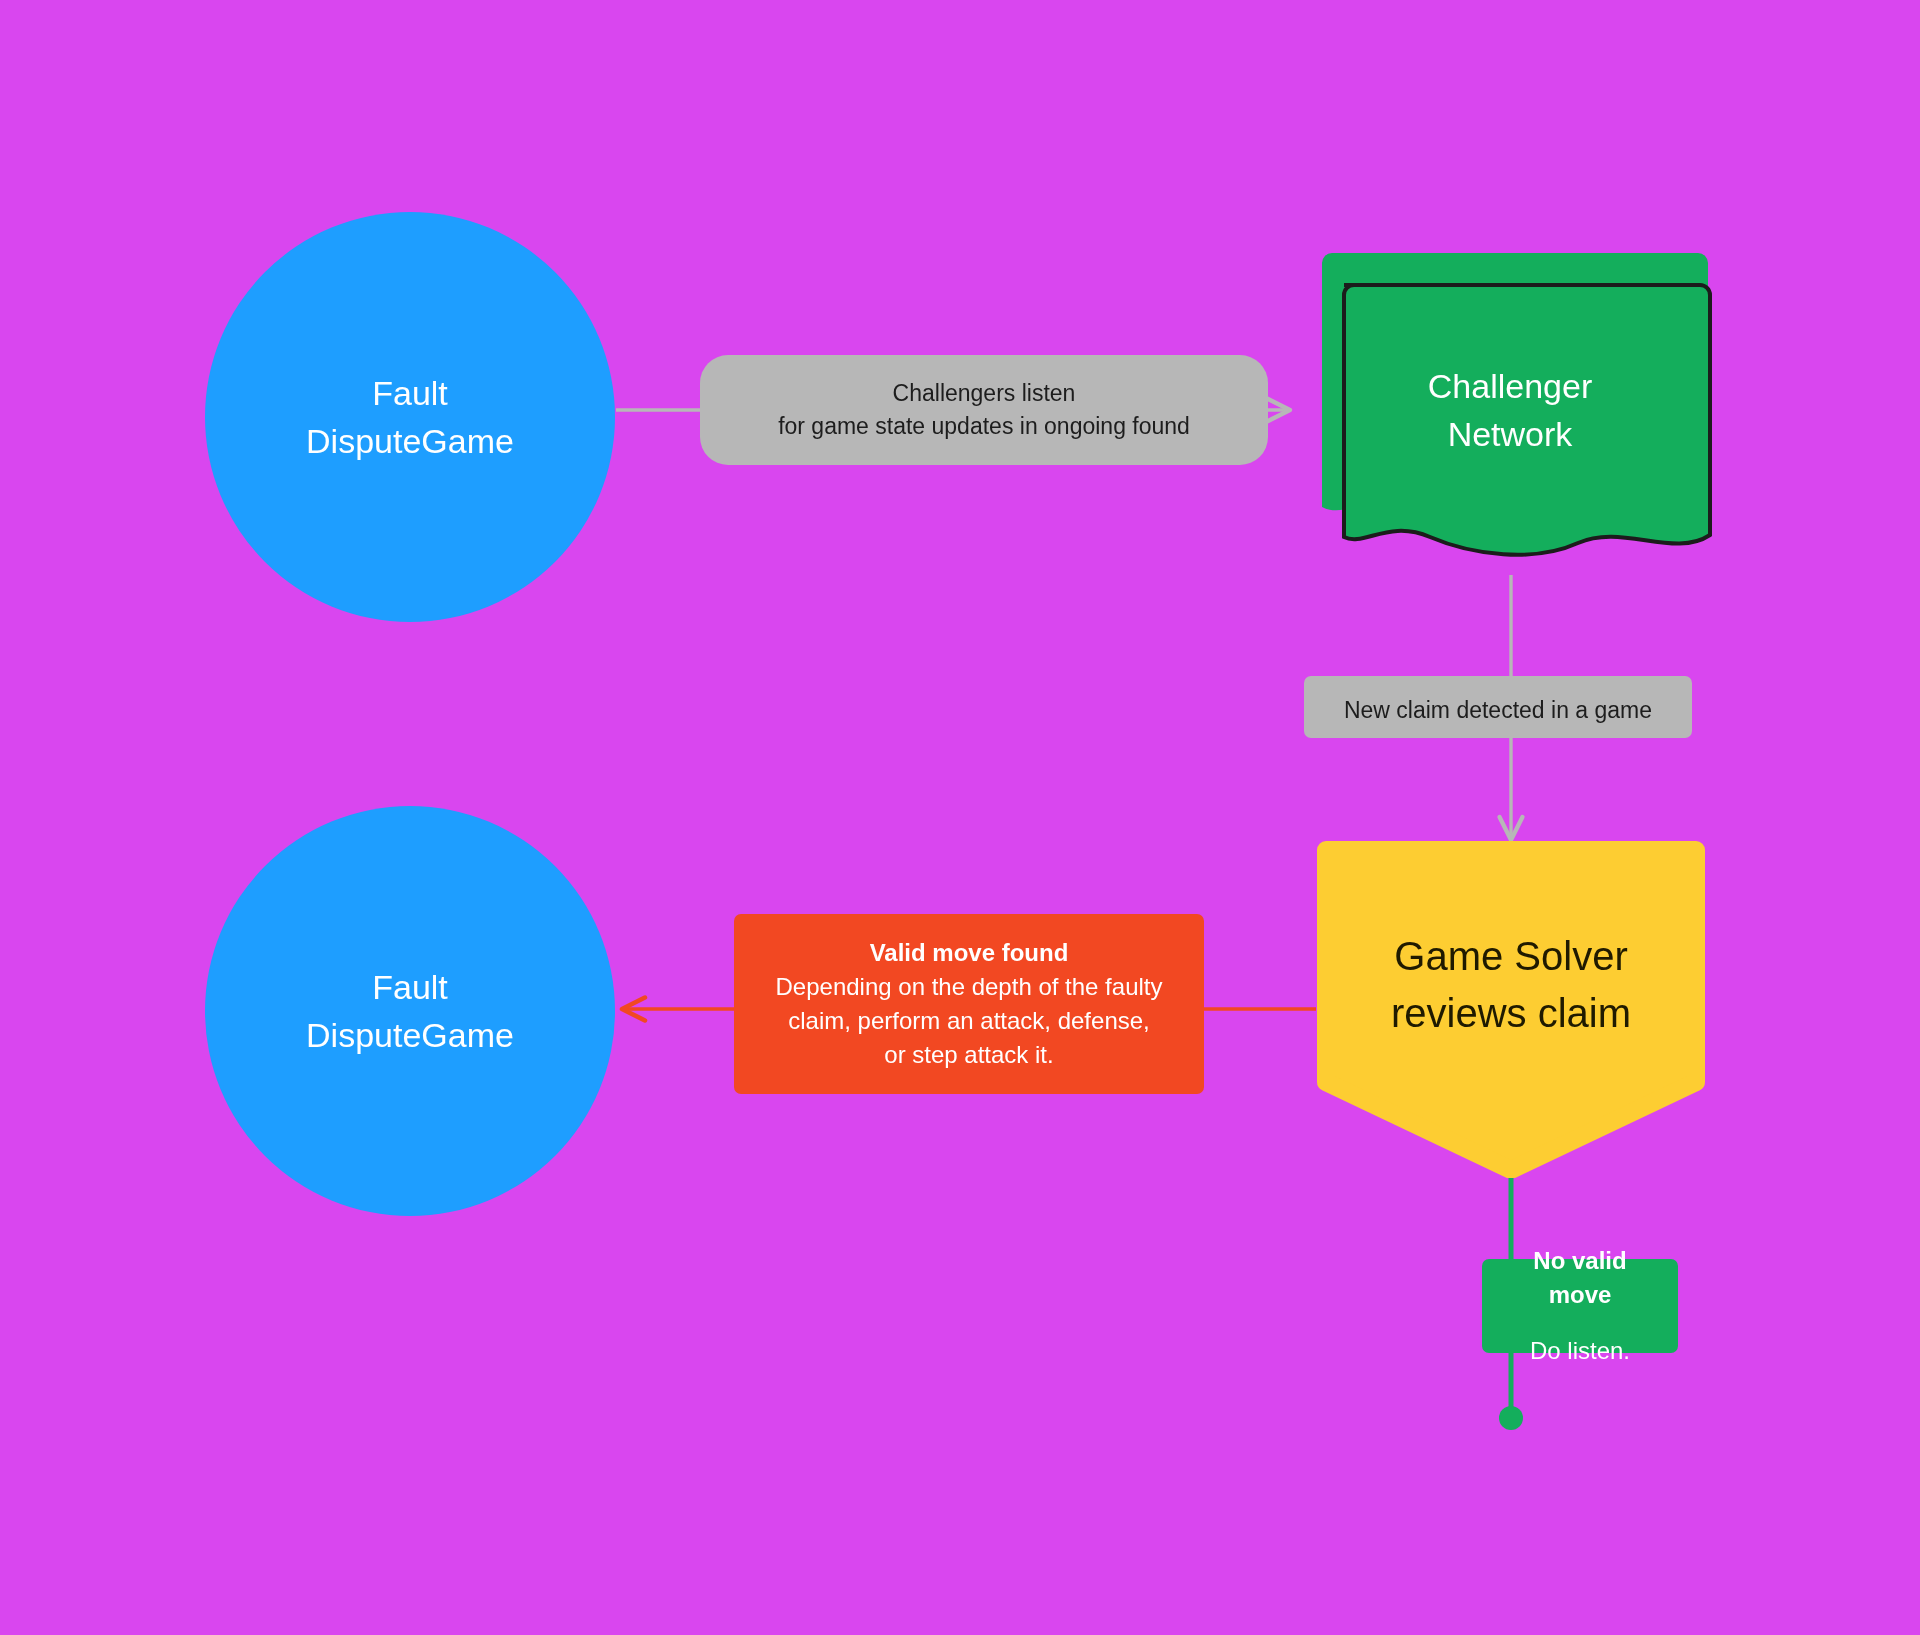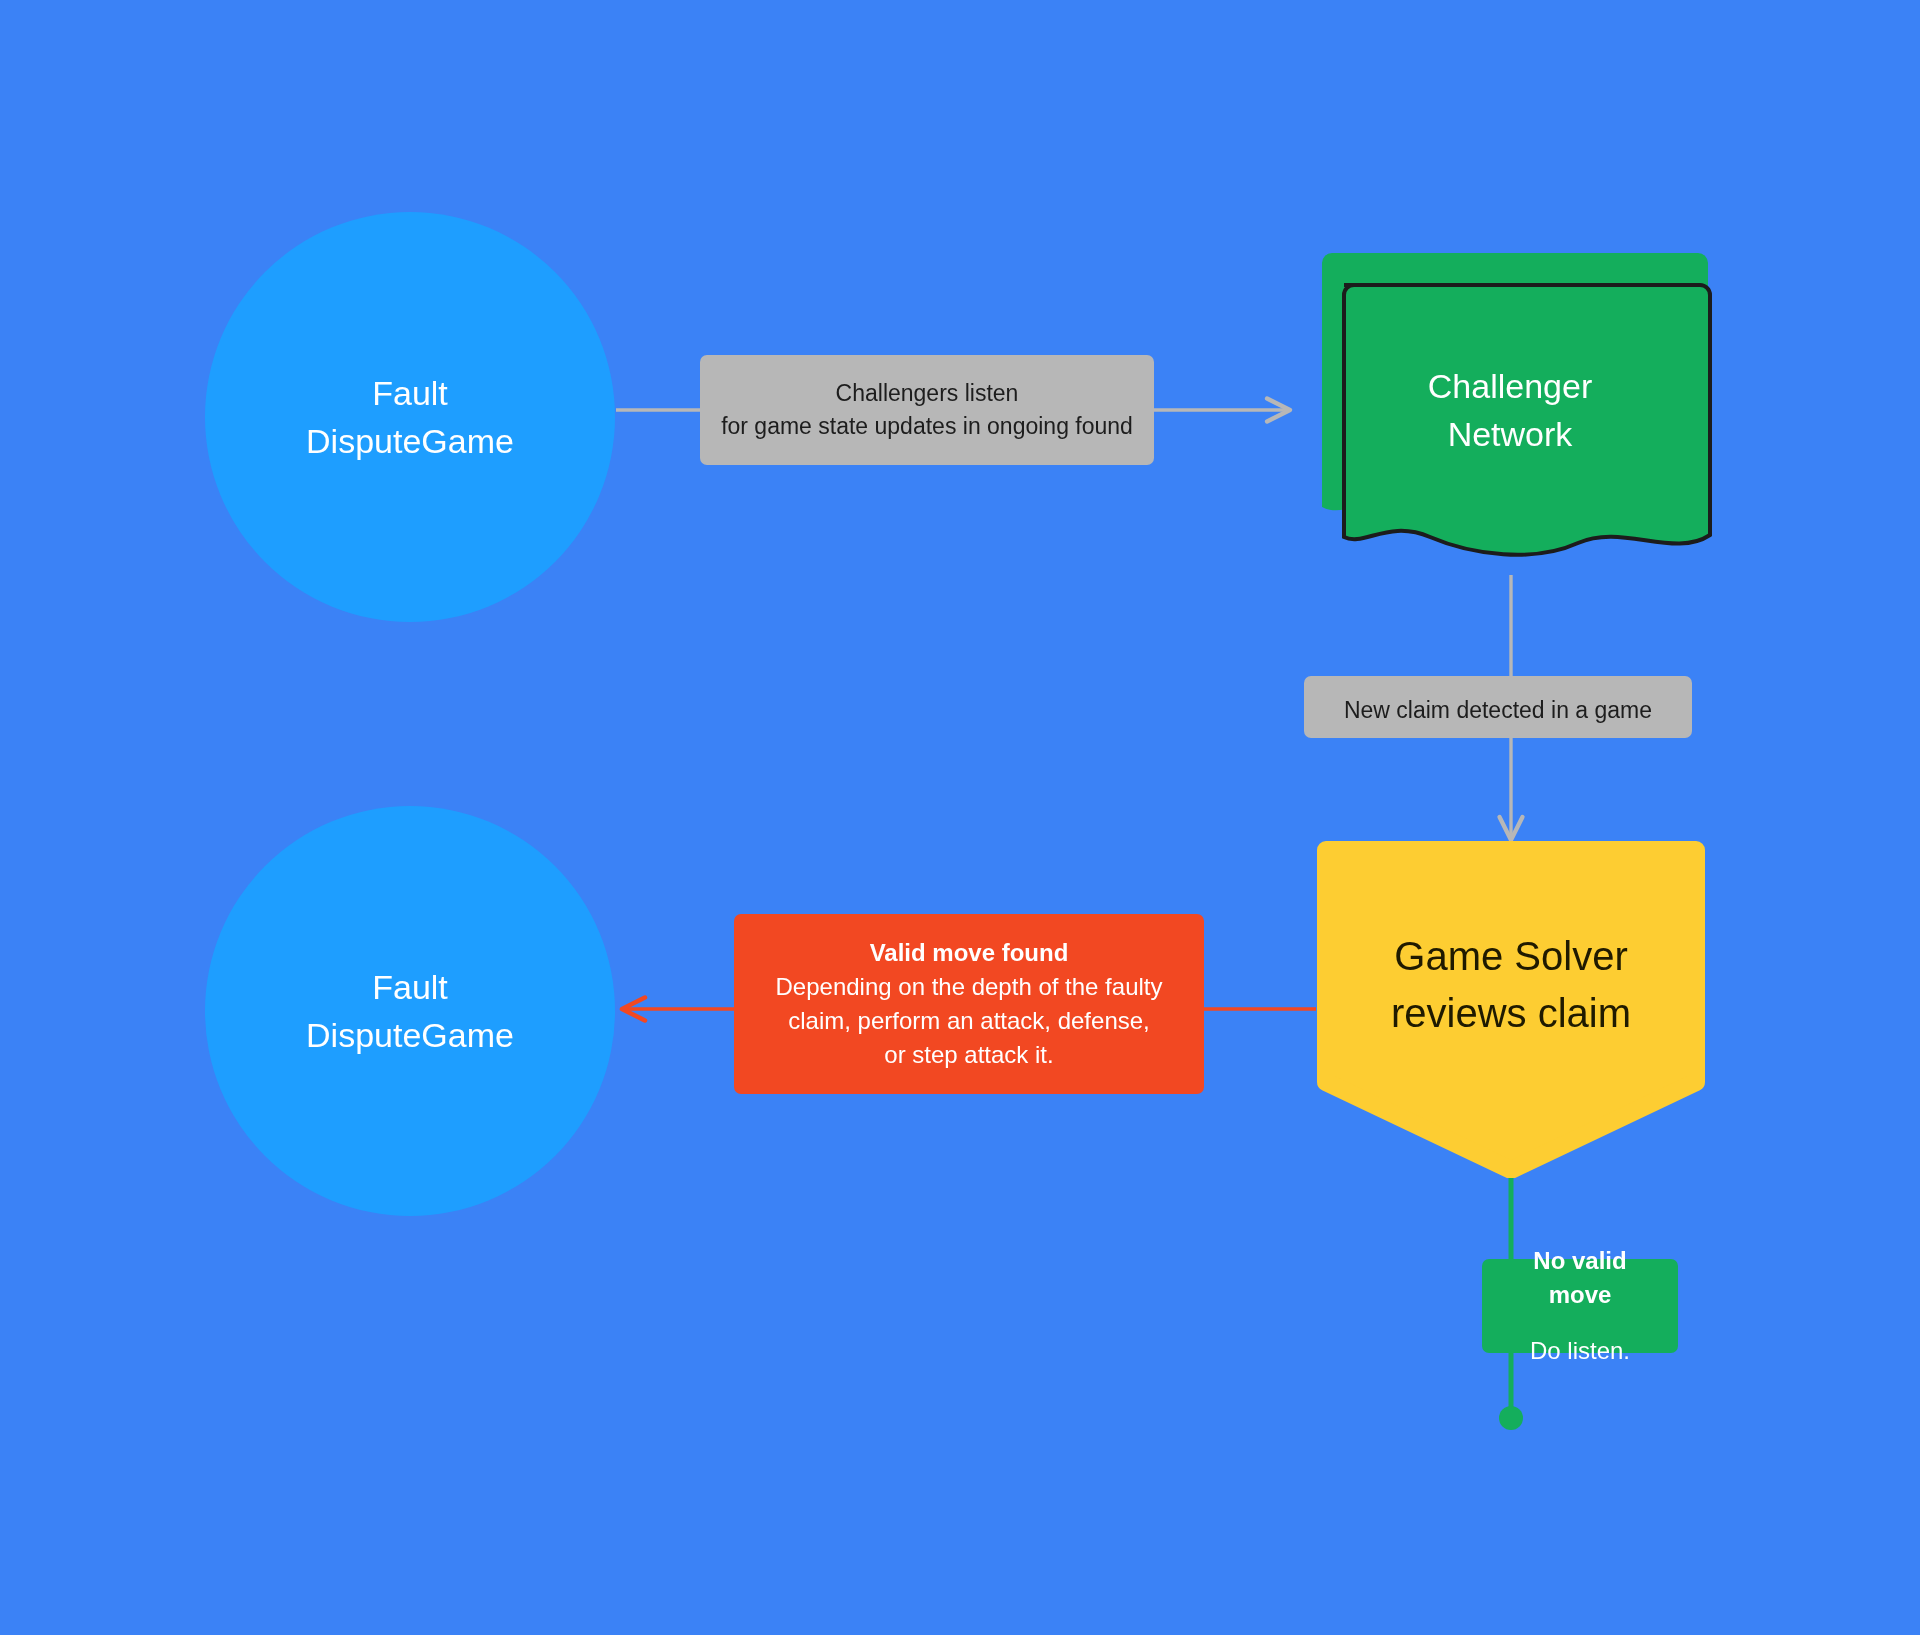--- a/index.html
+++ b/index.html
@@ -10,21 +10,21 @@
   body {
     width: 1920px;
     height: 1635px;
     font-family: "Liberation Sans", sans-serif;
     overflow: hidden;
   }
   #canvas {
     position: relative;
     width: 1920px;
     height: 1635px;
-    background: #3b82f6;
+    background: #d946ef;
   }
   #edges {
     position: absolute;
     left: 0;
     top: 0;
     width: 1920px;
     height: 1635px;
     pointer-events: none;
   }
 
@@ -181,21 +181,21 @@
     </div>
   </div>
 
   <div class="node circle-node" style="left:205px; top:806px; width:410px; height:410px;">
     <div>
       <span class="line">Fault</span><br>
       <span class="line">DisputeGame</span>
     </div>
   </div>
 
-  <div class="edge-label gray" style="left:700px; top:355px; width:454px; height:110px;">
+  <div class="edge-label gray" style="left:700px; top:355px; width:568px; height:110px;border-radius:28px;">
     <span class="line">Challengers listen</span>
     <span class="line">for game state updates in ongoing found</span>
   </div>
 
   <div class="edge-label gray" style="left:1304px; top:676px; width:388px; height:62px;justify-content:flex-end;">
     <span class="line">New claim detected in a game</span>
   </div>
 
   <div class="edge-label red" style="left:734px; top:914px; width:470px; height:180px;">
     <span class="title">Valid move found</span>

